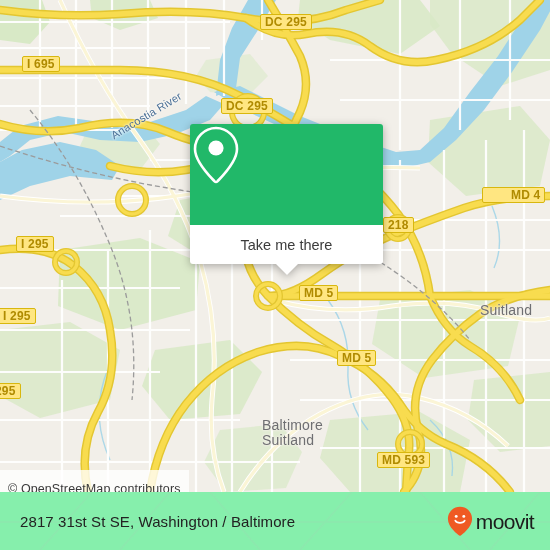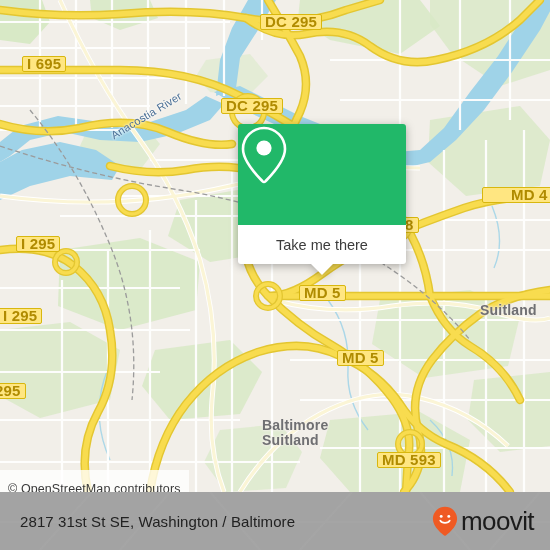--- a/index.html
+++ b/index.html
@@ -14,40 +14,39 @@
   #map{position:absolute;left:0;top:0;width:550px;height:492px;overflow:hidden;background:#f2efe9;}
   #map svg{position:absolute;left:0;top:0;}
 
   
   .maplabel{
     position:absolute;white-space:nowrap;pointer-events:none;
     color:#77777a;font-weight:400;letter-spacing:.2px;
     text-shadow:0 0 3px #f2efe9,0 0 3px #f2efe9,0 0 2px #f2efe9;
   }
   .city{font-size:14px;color:#6f6f72;}
-  .city .ln{display:block;line-height:15px;font-weight:bold;}
+  .city .ln{display:block;line-height:15px;}
   .river{
     font-size:11px;color:#4a6f96;font-style:normal;
     text-shadow:0 0 3px #fff,0 0 3px #fff;
   }
 
   
   .shield{
     position:absolute;box-sizing:border-box;
     background:#ffe681;border:1px solid #d8b70e;border-radius:2px;
-    color:#b08b00;font-size:15px;font-weight:700;line-height:12px;
+    color:#b08b00;font-size:12px;font-weight:700;line-height:12px;
     padding:1px 4px 1px 4px;letter-spacing:.2px;white-space:nowrap;
     text-align:center;
   }
 
   
   #popup{
-    position:absolute;left:190px;top:124px;width:168px;
+    position:absolute;left:190px;top:124px;width:193px;
     filter:drop-shadow(0 2px 4px rgba(0,0,0,.30));
-    margin-left:48px;
   }
   #popup-head{
     height:101px;background:#21b869;border-radius:3px 3px 0 0;
     display:flex;align-items:center;justify-content:center;
   }
   #popup-foot{
     height:39px;background:#ffffff;border-radius:0 0 3px 3px;
     display:flex;align-items:center;justify-content:center;
     color:#3c3c3c;font-size:14.5px;
   }
@@ -61,37 +60,37 @@
   #attrib{
     position:absolute;left:0;top:470px;height:22px;
     display:flex;align-items:center;
     padding:8px 8px;background:rgba(255,255,255,.78);
     color:#3a3a3a;font-size:12.5px;letter-spacing:.1px;
   }
 
   
   #footer{
     position:absolute;left:0;top:492px;width:550px;height:58px;
-    background:#a3a3a3;display:flex;align-items:center;
+    background:#86efac;display:flex;align-items:center;
   }
   #footer-watermark{
     position:absolute;left:0;top:0;width:550px;height:58px;
     overflow:hidden;opacity:.10;pointer-events:none;
   }
   #addr{
     position:absolute;left:20px;top:50%;transform:translateY(-50%);
     font-size:15px;color:#222;white-space:nowrap;letter-spacing:.1px;
   }
   #brand{
     position:absolute;right:16px;top:50%;transform:translateY(-50%);
     display:flex;align-items:center;gap:3px;
   }
   #brand-mark{width:26px;height:30px;display:block;}
   #brand-text{
-    font-size:26px;line-height:29px;color:#1c1c1c;letter-spacing:-.6px;
+    font-size:21px;line-height:29px;color:#1c1c1c;letter-spacing:-.6px;
     font-weight:400;
   }
 </style>
 </head>
 <body>
 
 <div id="app">
 
   <div id="map">
 

